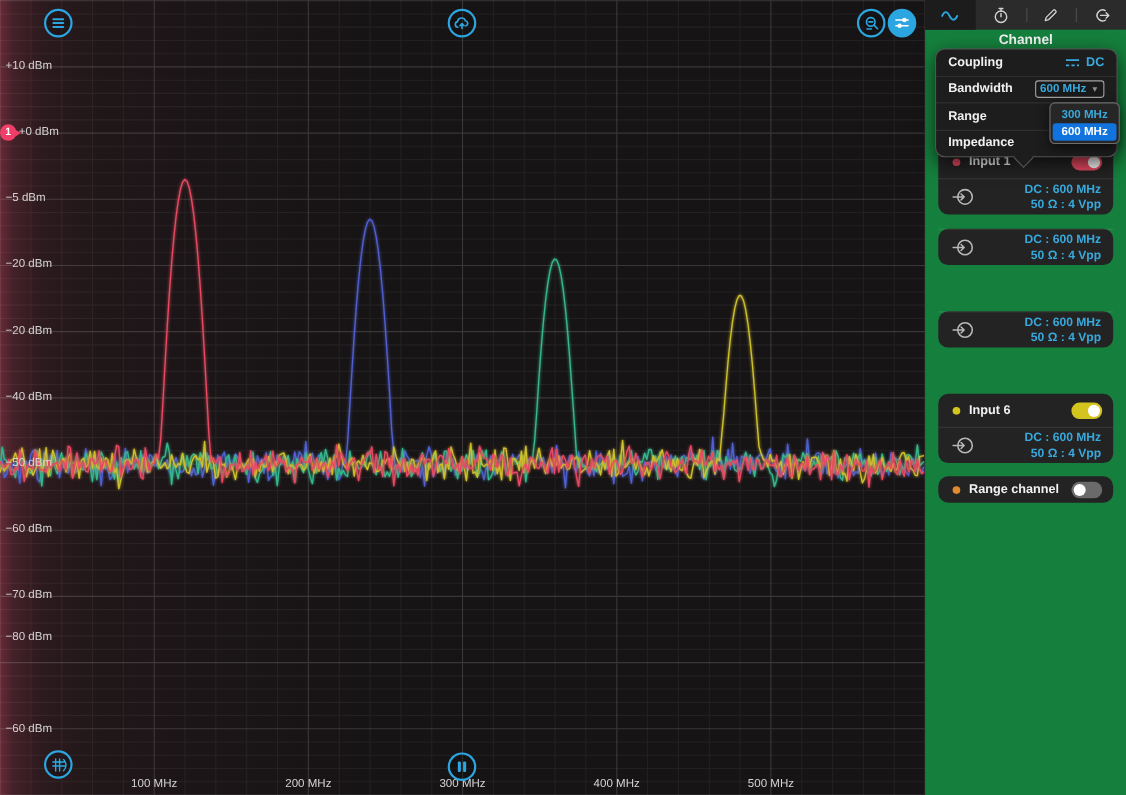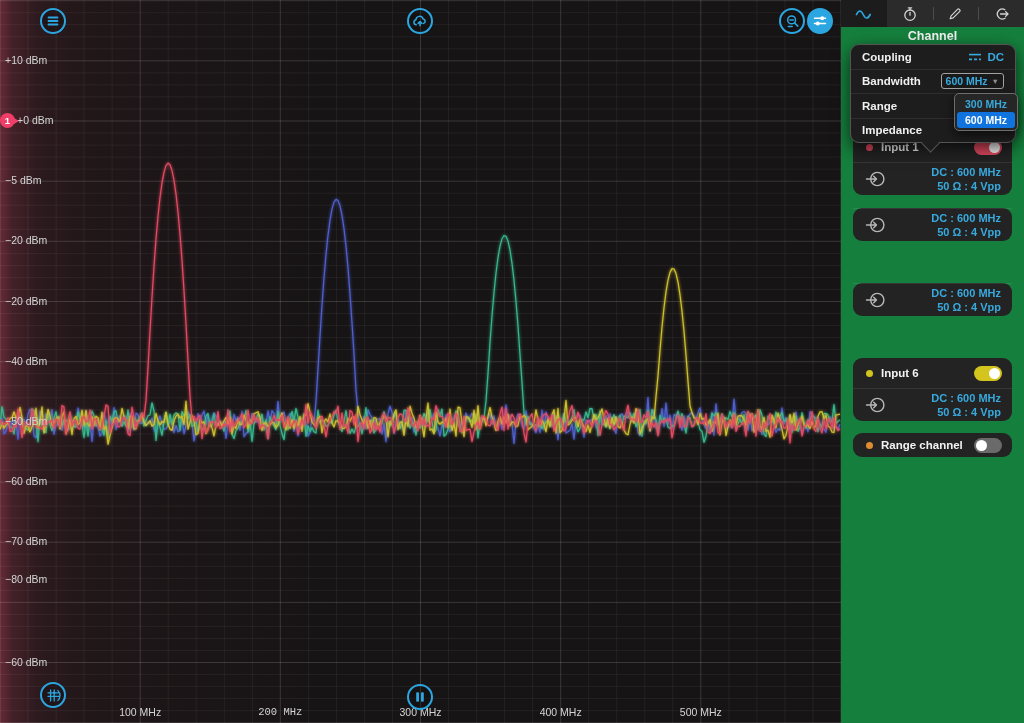--- a/index.html
+++ b/index.html
@@ -96,21 +96,21 @@
       <div class="tick-y" style="left: 5px; top: 174.17px;">−5 dBm</div>
       <div class="tick-y" style="left: 5px; top: 234.34px;">−20 dBm</div>
       <div class="tick-y" style="left: 5px; top: 294.51px;">−20 dBm</div>
       <div class="tick-y" style="left: 5px; top: 354.68px;">−40 dBm</div>
       <div class="tick-y" style="left: 5px; top: 414.85px;">−50 dBm</div>
       <div class="tick-y" style="left: 5px; top: 475.02px;">−60 dBm</div>
       <div class="tick-y" style="left: 5px; top: 535.19px;">−70 dBm</div>
       <div class="tick-y" style="left: 5px; top: 573px;">−80 dBm</div>
       <div class="tick-y" style="left: 5px; top: 655.53px;">−60 dBm</div>
       <div class="tick-x" style="left: 108.167px; top: 706px;">100 MHz</div>
-      <div class="tick-x" style="left: 248.333px; top: 706px; font-family: Liberation Mono, monospace;">200 MHz</div>
+      <div class="tick-x" style="left: 248.333px; top: 706px;">200 MHz</div>
       <div class="tick-x" style="left: 388.5px; top: 706px;">300 MHz</div>
       <div class="tick-x" style="left: 528.667px; top: 706px;">400 MHz</div>
       <div class="tick-x" style="left: 668.833px; top: 706px;">500 MHz</div>
     </div>
 
   <div class="fab" style="left:40px;top:8px;">
     <svg width="16" height="16" viewBox="0 0 16 16">
       <g stroke="currentColor" stroke-width="1.8" stroke-linecap="round">
         <path d="M3.5 4.5h9M3.5 8h9M3.5 11.5h9"></path>
         </g>

